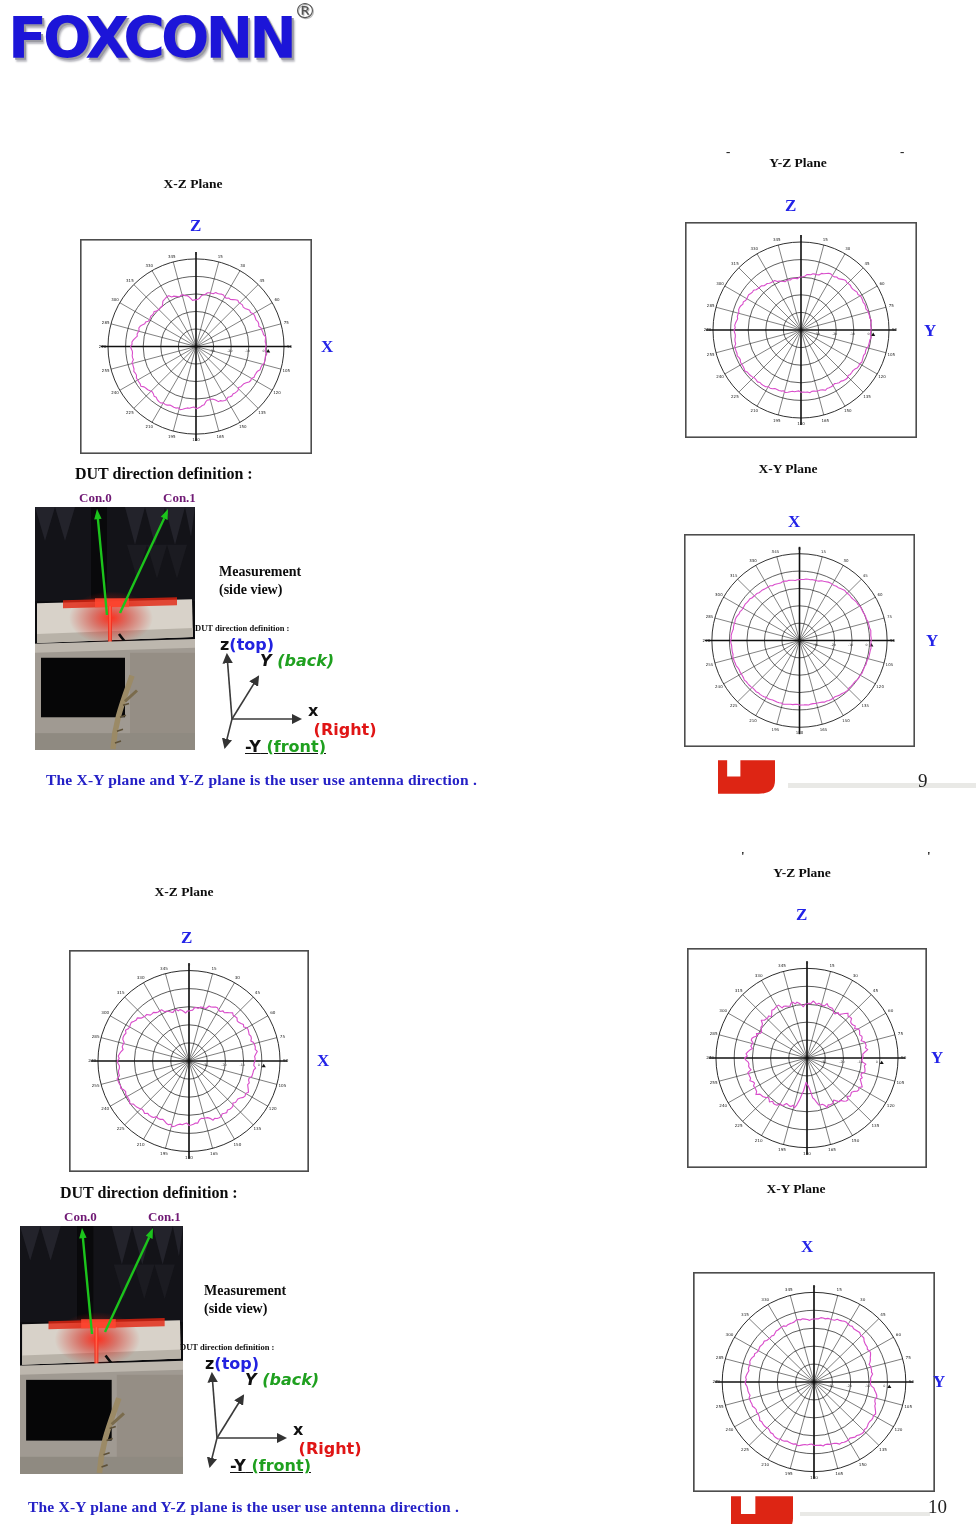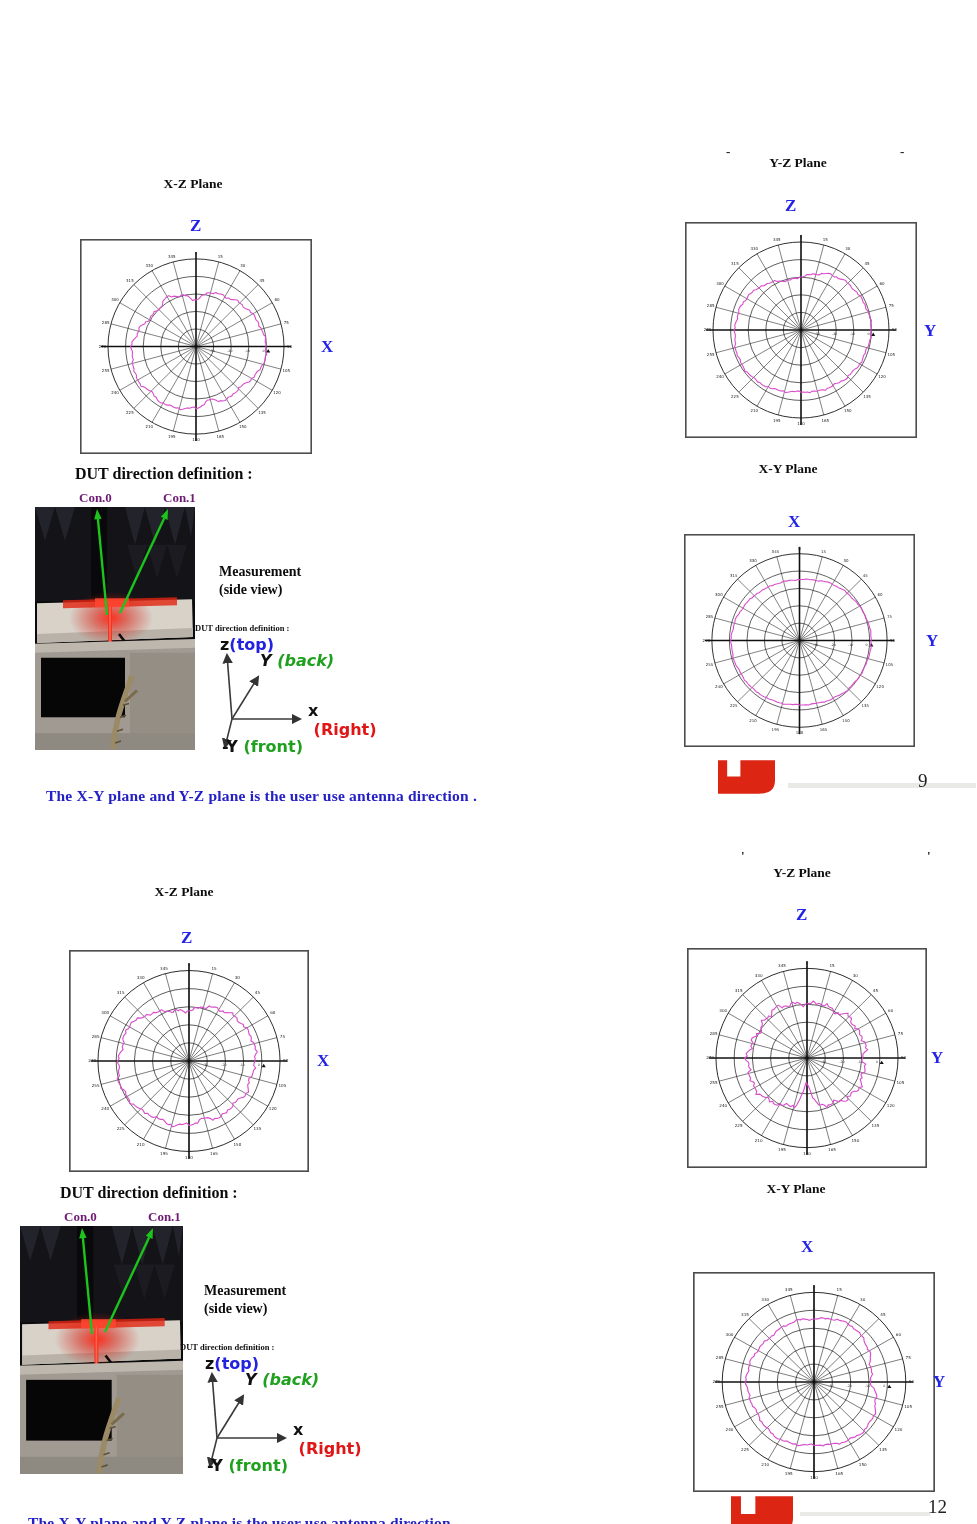--- a/index.html
+++ b/index.html
@@ -57,35 +57,39 @@
   .arrows{position:absolute;left:0;top:33px;width:170px;height:122px;z-index:4;}
   .measure{position:absolute;left:184px;top:74px;font-weight:bold;font-size:14px;
            color:#0c0c0c;line-height:18px;margin-top:24px;}
   .mini{position:absolute;left:160px;top:158px;font-weight:bold;font-size:8.5px;color:#111;}
   .axdiag{position:absolute;left:163px;top:170px;width:160px;height:120px;}
   .axdiag-svg{position:absolute;left:0;top:8px;width:150px;height:110px;}
   .axl{position:absolute;font-family:"DejaVu Sans",sans-serif;font-weight:bold;font-size:16px;color:#111;}
   .axl .axp{white-space:pre;}
   .axp-blue{color:#2222e0;} .axp-green{color:#1fa01f;} .axp-red{color:#e01515;}
   .axl-z{left:22px;top:0px;} .axl-y{left:62px;top:16px;font-style:italic;}
-  .axl-x{left:110px;top:66px;} .axl-ny{left:24px;top:102px;}
+  .axl-x{left:110px;top:66px;} .axl-ny{left:47px;top:102px;text-decoration:underline;}
   
-  .footnote{position:absolute;font-weight:bold;font-size:15.5px;color:#2420c6;letter-spacing:0.2px;margin-top:16px;}
+  .footnote{position:absolute;font-weight:bold;font-size:15.5px;color:#2420c6;letter-spacing:0.2px;}
   #fn1{left:46px;top:771px;} #fn2{left:28px;top:1498px;}
   .stamp{position:absolute;}
   #stamp1{left:718px;top:760px;width:57px;height:35px;}
   #stamp2{left:731px;top:1495px;width:62px;height:40px;}
   .pagenum{position:absolute;font-size:19px;color:#222;}
   #pn9{left:918px;top:770px;} #pn10{left:928px;top:1496px;}
 </style>
 </head>
 <body>
 
 <div class="page">
 
+  <div class="logo">
+    <span class="logo-text">FOXCONN</span>
+    <span class="logo-reg">®</span>
+  </div>
 
   <span class="artifact" id="dashL">-</span>
   <span class="artifact" id="dashR">-</span>
   <span class="artifact" id="tickL">'</span>
   <span class="artifact" id="tickR">'</span>
   <div class="streak" id="streak1"></div>
   <div class="streak" id="streak2"></div>
 
   <div class="plot-title" id="t1">X-Z Plane</div>
   <div class="axis-letter" id="z1">Z</div>
@@ -663,15 +667,15 @@
         <path d="M0,0 H9 V16 H22 V0 H56 V20 Q56,33 40,33 H0 Z" fill="#dd2514"></path>
       </svg>
   </div>
   <div class="stamp" id="stamp2">
     <svg viewBox="0 0 56 34" width="100%" height="100%">
         <path d="M0,0 H9 V16 H22 V0 H56 V20 Q56,33 40,33 H0 Z" fill="#dd2514"></path>
       </svg>
   </div>
 
   <div class="pagenum" id="pn9">9</div>
-  <div class="pagenum" id="pn10">12</div>
+  <div class="pagenum" id="pn10">10</div>
 
 </div>
 
 </body></html>

